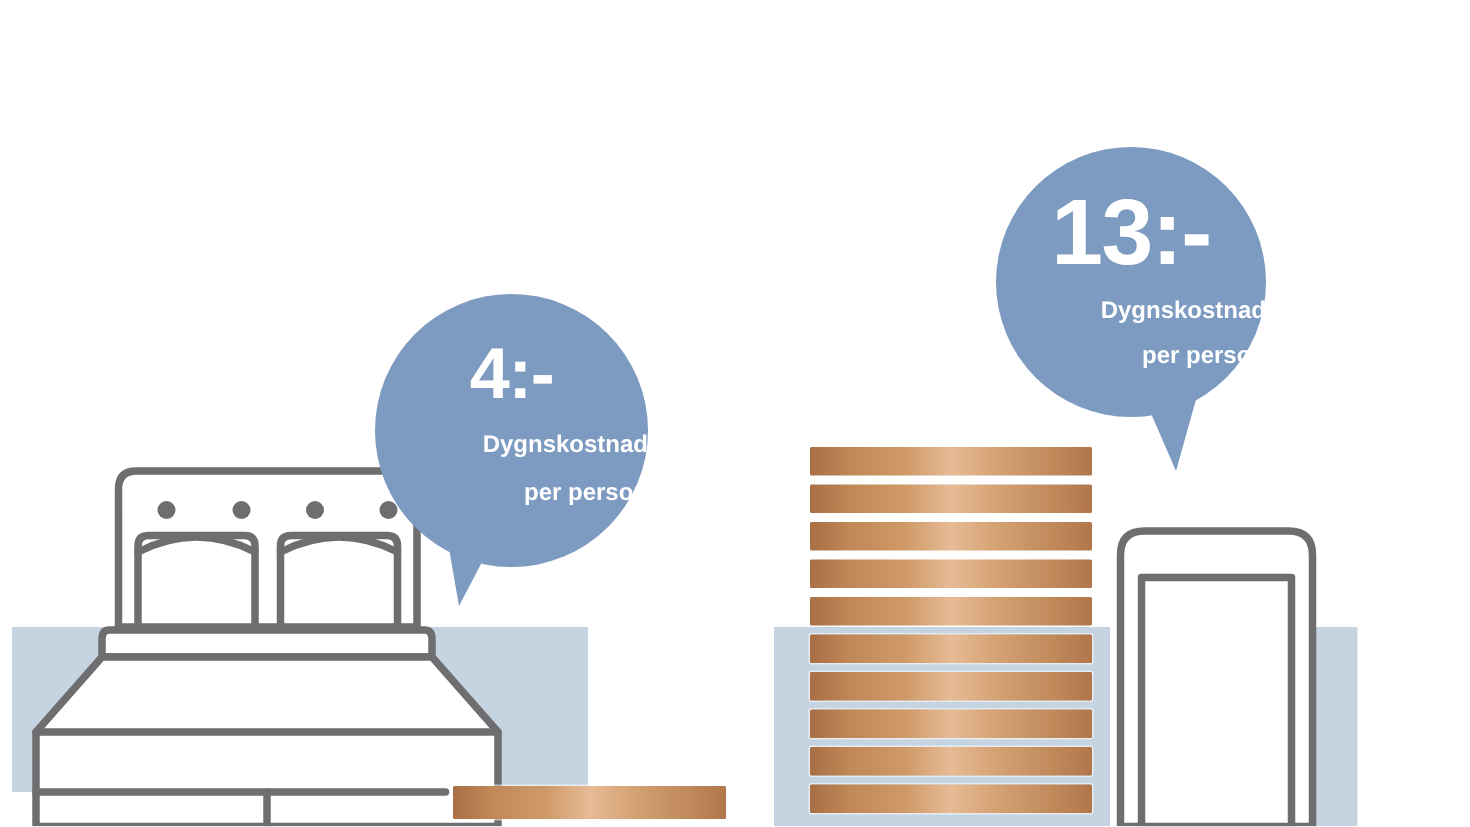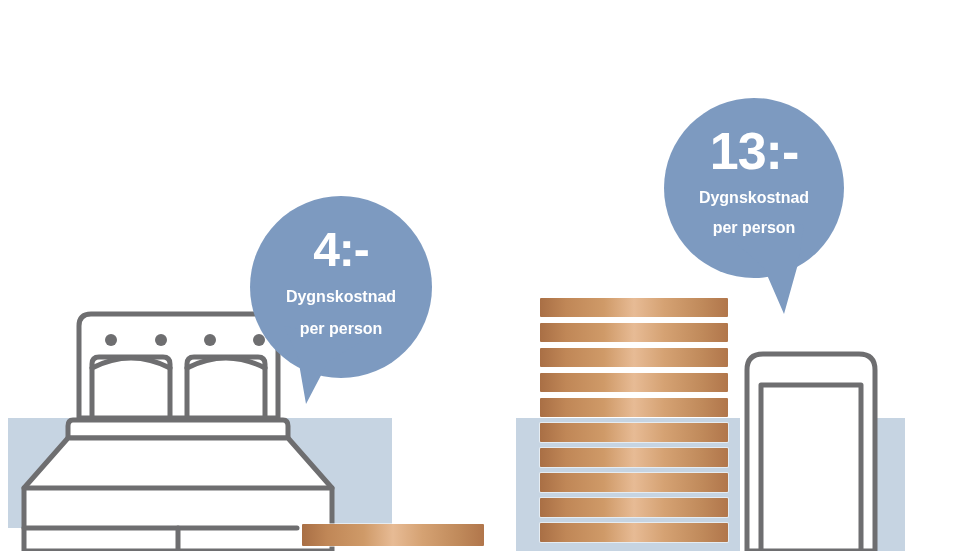--- a/index.html
+++ b/index.html
@@ -88,34 +88,35 @@
     pointer-events: none;
   }
   .bubble .amount {
     font-weight: bold;
     letter-spacing: -1px;
     line-height: 1;
   }
   .bubble .caption {
     font-weight: bold;
     line-height: 1.15;
+    text-align: right;
   }
 
   
   #bubble-bed { left: 250px; top: 196px; width: 182px; height: 182px; }
   #bubble-bed .disc { width: 182px; height: 182px; }
   #bubble-bed .content { padding-top: 30px; }
   #bubble-bed .amount { font-size: 48px; }
   #bubble-bed .caption { font-size: 16px; margin-top: 14px; }
 
   
   #bubble-cost { left: 664px; top: 98px; width: 180px; height: 180px; }
   #bubble-cost .disc { width: 180px; height: 180px; }
   #bubble-cost .content { padding-top: 27px; }
-  #bubble-cost .amount { font-size: 52px; }
+  #bubble-cost .amount { font-size: 62px; }
   #bubble-cost .caption { font-size: 16px; margin-top: 12px; }
 </style>
 </head>
 <body>
 
 <div id="stage">
 
   <div class="ground-band" id="band-left"></div>
   <div class="ground-band" id="band-mid"></div>
   <div class="ground-band" id="band-right"></div>

